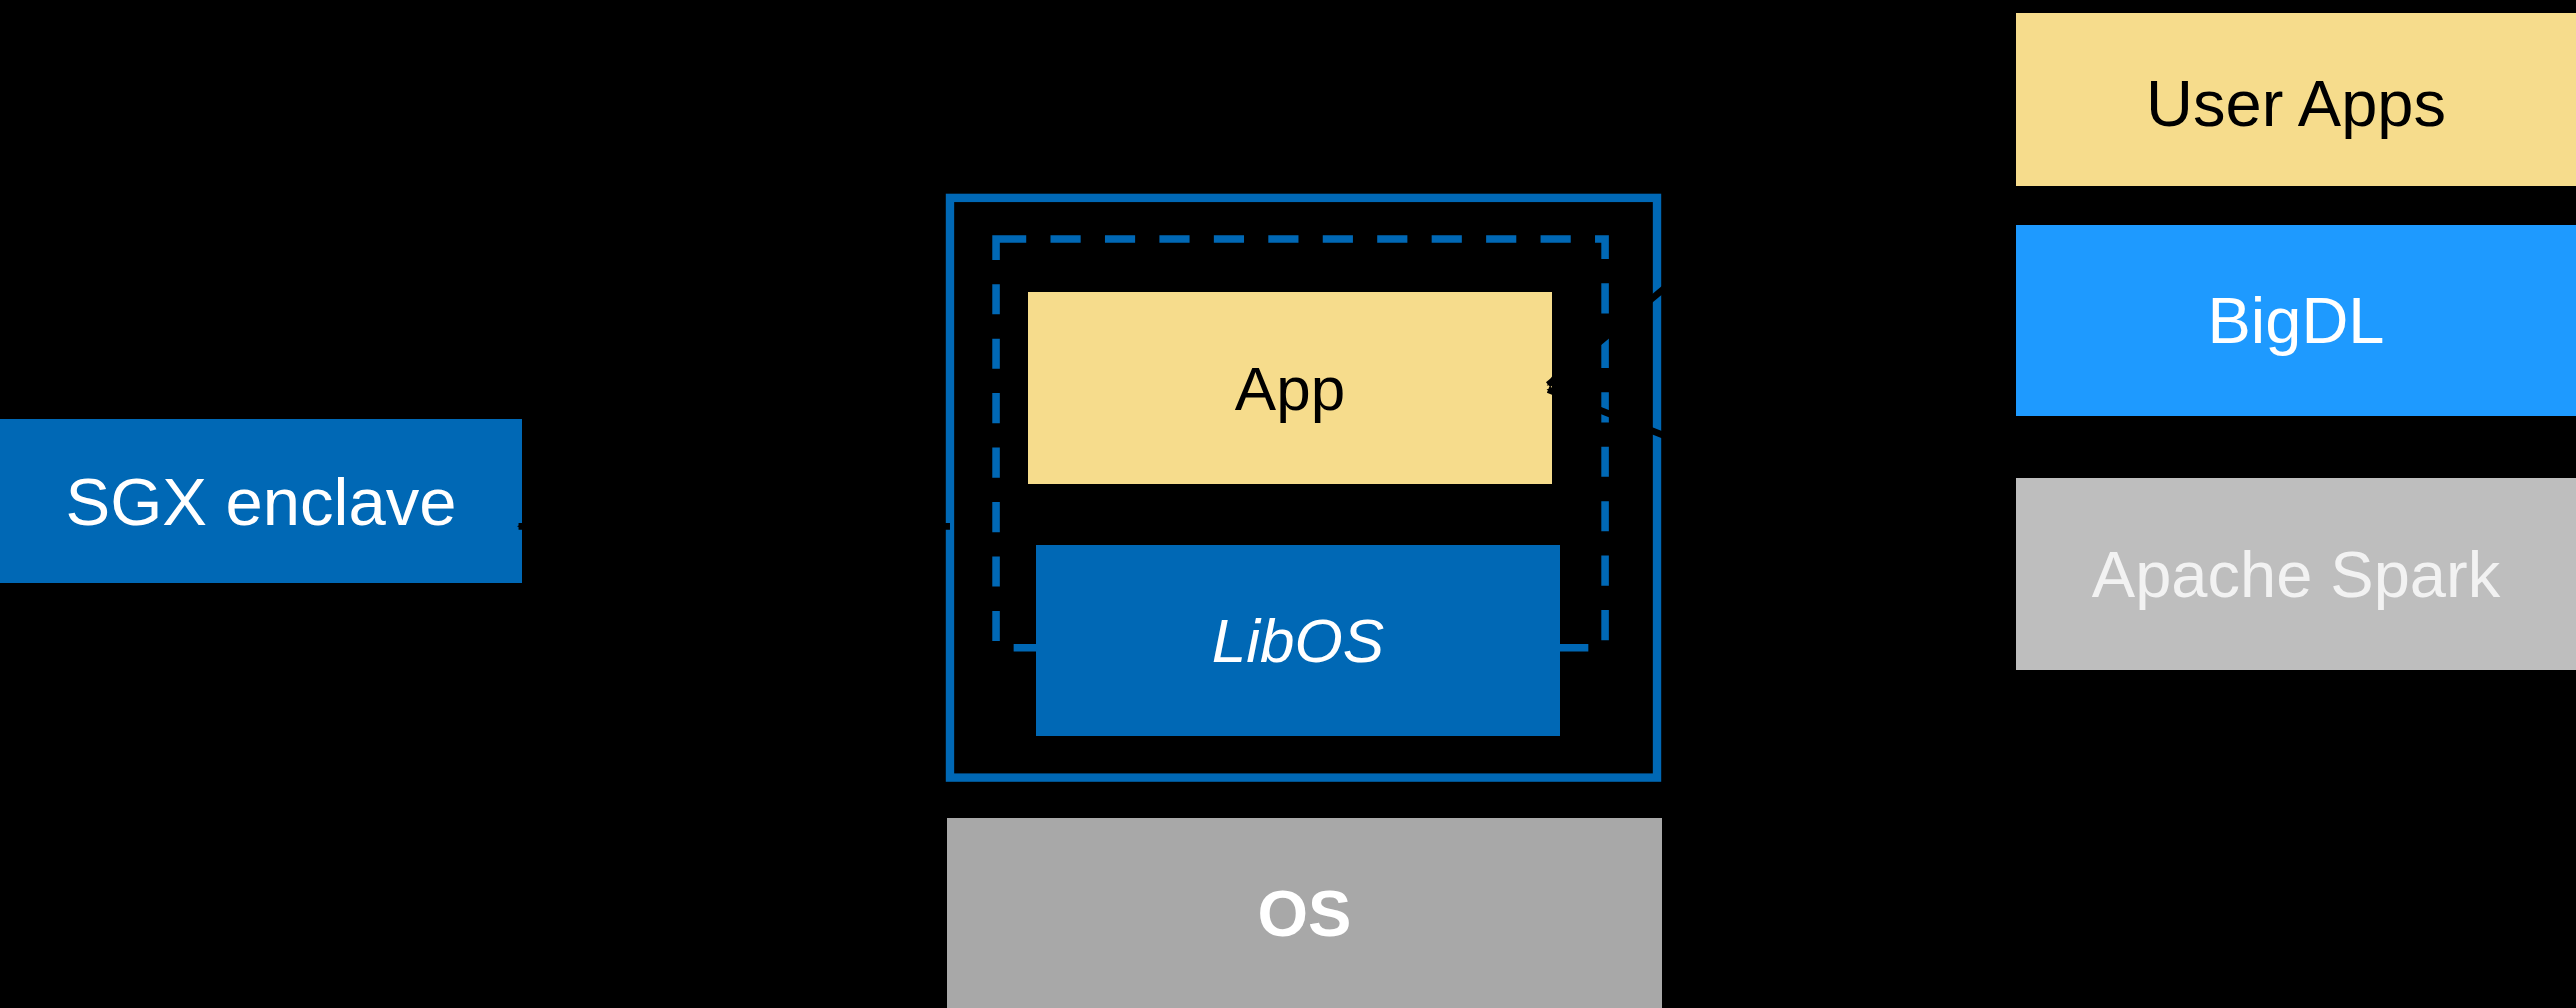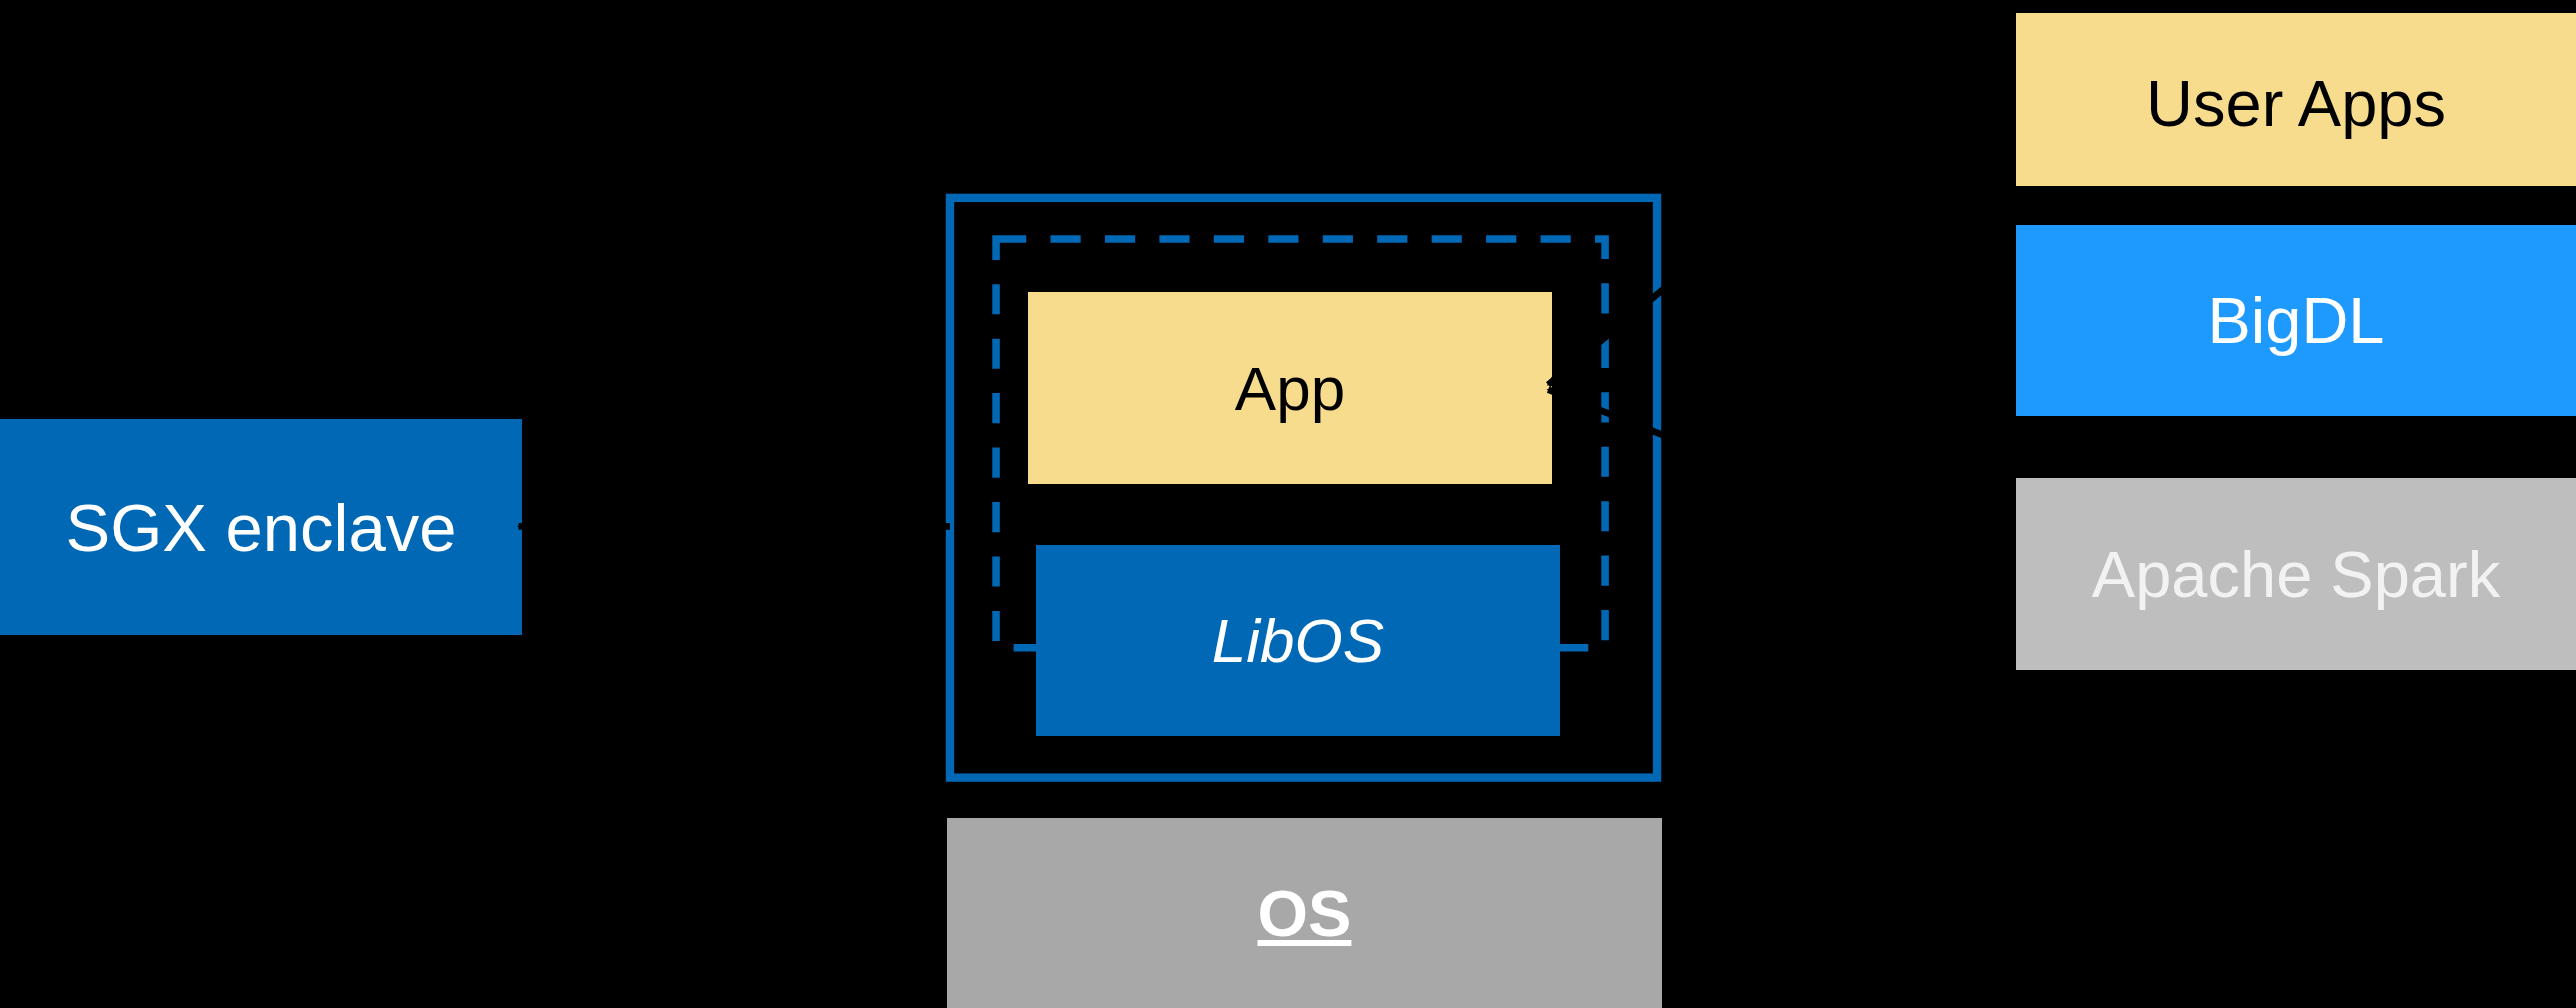--- a/index.html
+++ b/index.html
@@ -15,32 +15,32 @@
 
   .box {
     position: absolute;
     display: flex;
     align-items: center;
     justify-content: center;
     box-sizing: border-box;
   }
 
   
-  #sgx-box { left: 0; top: 419px; width: 522px; height: 216px; background: var(--intel-blue); text-align: center; }
+  #sgx-box { left: 0; top: 419px; width: 522px; height: 164px; background: var(--intel-blue); text-align: center; }
   #sgx-box .lbl { color: var(--text-white); font-size: 67px; }
 
   
   #app-box   { left: 1028px; top: 292px; width: 524px; height: 192px; background: var(--yellow); }
   #app-box .lbl { color: var(--text-black); font-size: 62px; }
   #libos-box { left: 1036px; top: 545px; width: 524px; height: 191px; background: var(--intel-blue); }
   #libos-box .lbl { color: var(--text-white); font-size: 62px; font-style: italic; }
 
   
   #os-box { left: 947px; top: 818px; width: 715px; height: 190px; background: var(--gray-os); }
-  #os-box .lbl { color: var(--text-white); font-size: 65px; font-weight: bold; text-decoration: underline; }
+  #os-box .lbl { color: var(--text-white); font-size: 65px; font-weight: bold; }
 
   
   #user-apps-box { left: 2016px; top: 13.4px;  width: 560px; height: 173px; background: var(--yellow); }
   #user-apps-box .lbl { color: var(--text-black); font-size: 65px; margin-top: 7px; }
   #bigdl-box { left: 2016px; top: 225px; width: 560px; height: 191px; background: var(--bright-blue); }
   #bigdl-box .lbl { color: var(--text-white); font-size: 65px; }
   #spark-box { left: 2016px; top: 478px; width: 560px; height: 192px; background: var(--gray-light); }
   #spark-box .lbl { color: var(--text-spark); font-size: 65px; }
 
   

